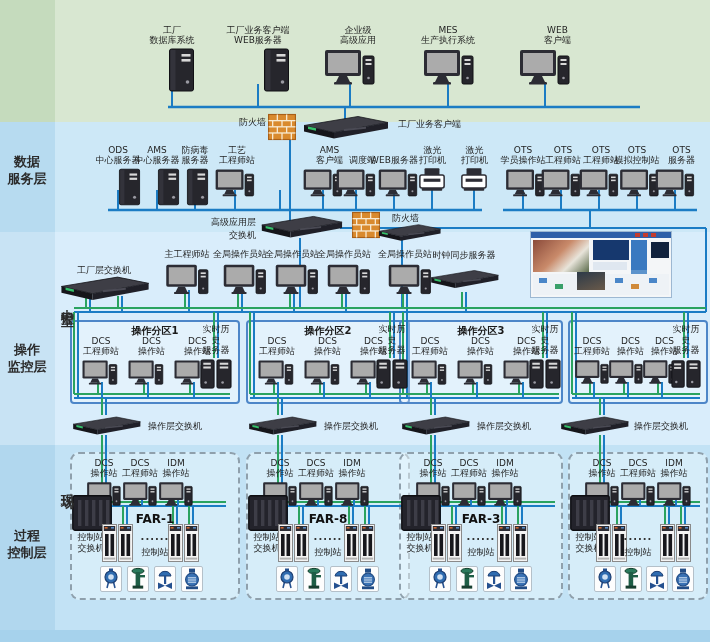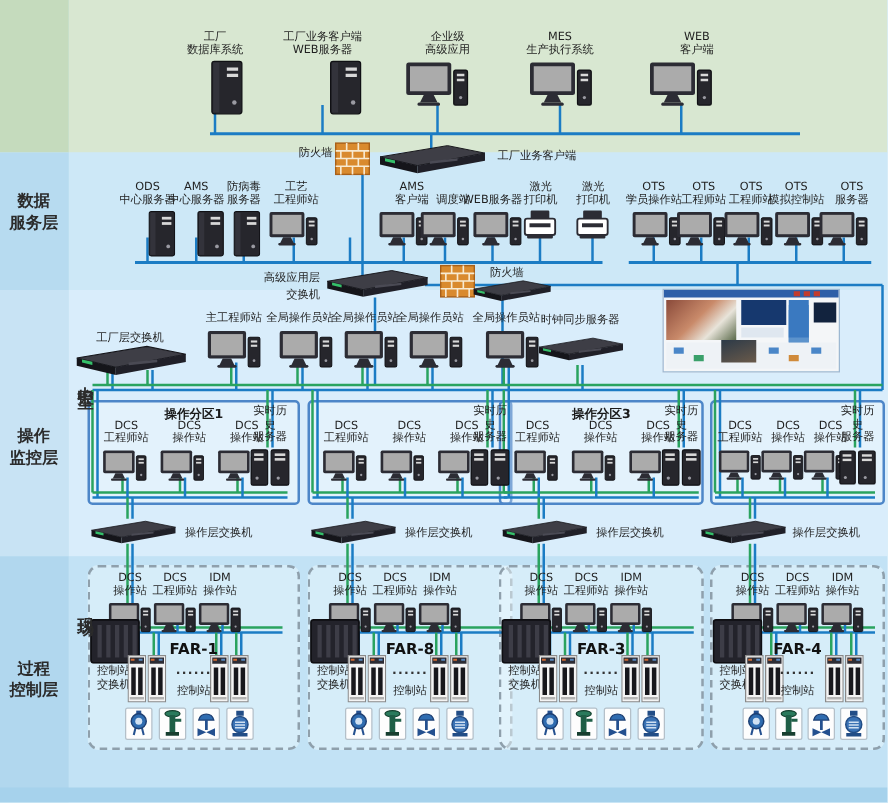--- a/index.html
+++ b/index.html
@@ -662,20 +662,21 @@
       </div>
   <div class="instbox" style="left:111px;">
         <svg width="20" height="24" viewBox="0 0 20 24">
           <use href="#sym-inst4"></use>
         </svg>
       </div>
 </div>
 
 <div class="col" style="left:246px;width:164px;">
   <div class="pbox"></div>
+  <div class="ptitle">操作分区2</div>
   <div class="dev" style="left:30px;top:336px;">
     <div class="lblbox h21">
           <div class="lbl">DCS
 工程师站</div>
         </div>
     <svg class="ic" width="38" height="28" viewBox="0 0 50 40">
           <use href="#sym-ws"></use>
         </svg>
   </div>
   <div class="dev" style="left:76px;top:336px;">
@@ -960,21 +961,20 @@
         </div>
     <svg class="ic" width="36" height="27" viewBox="0 0 50 40">
           <use href="#sym-ws"></use>
         </svg>
   </div>
   <svg class="icabs" style="left:2px;top:495px;" width="40" height="36" viewBox="0 0 40 36">
         <use href="#sym-cab"></use>
       </svg>
   <div class="cab-lbl" style="left:-2px;">控制站
 交换机</div>
-  <div class="ftitle">FAR-4</div>
   <svg class="rack" style="left:28px;" width="15" height="38" viewBox="0 0 15 38">
         <use href="#sym-rack"></use>
       </svg>
   <svg class="rack" style="left:44px;" width="15" height="38" viewBox="0 0 15 38">
         <use href="#sym-rack"></use>
       </svg>
   <svg class="rack" style="left:92px;" width="15" height="38" viewBox="0 0 15 38">
         <use href="#sym-rack"></use>
       </svg>
   <svg class="rack" style="left:108px;" width="15" height="38" viewBox="0 0 15 38">

